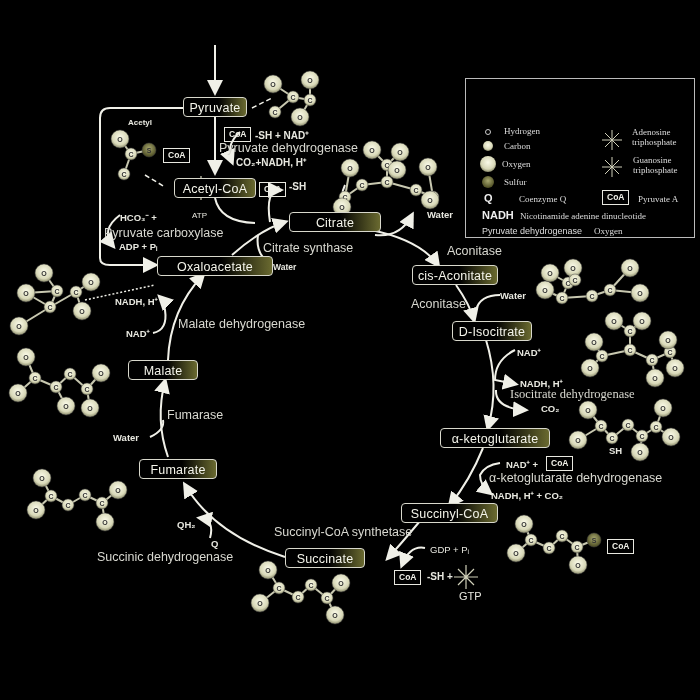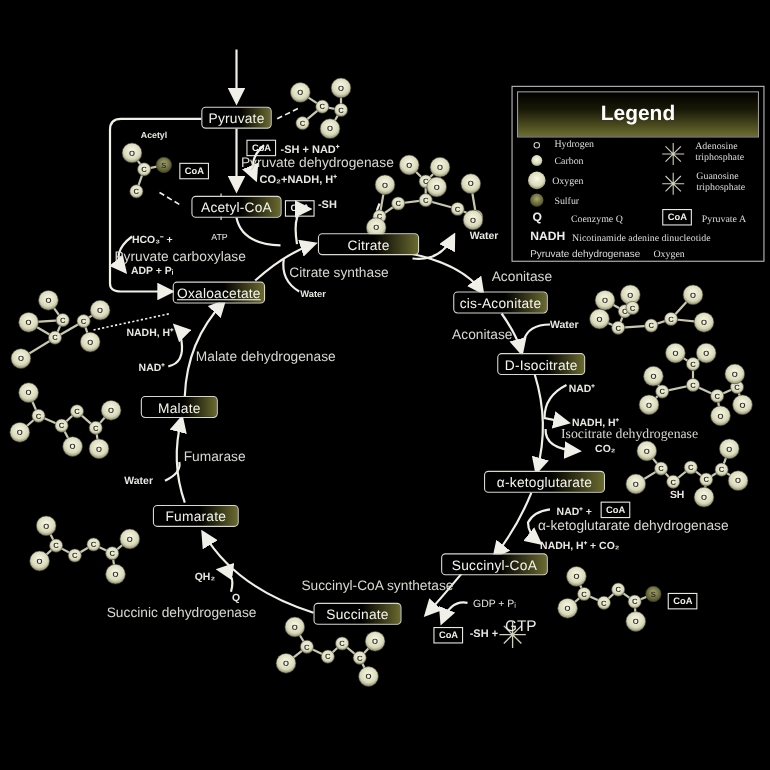--- a/index.html
+++ b/index.html
@@ -378,21 +378,21 @@
 <div class="node" style="left:183px;top:97px;width:64px;">Pyruvate</div>
 <div class="node" style="left:174px;top:178px;width:82px;">Acetyl-CoA</div>
 <div class="node" style="left:289px;top:212px;width:92px;">Citrate</div>
 <div class="node" style="left:412px;top:265px;width:86px;">cis-Aconitate</div>
 <div class="node" style="left:452px;top:321px;width:80px;">D-Isocitrate</div>
 <div class="node" style="left:440px;top:428px;width:110px;">α-ketoglutarate</div>
 <div class="node" style="left:401px;top:503px;width:97px;">Succinyl-CoA</div>
 <div class="node" style="left:285px;top:548px;width:80px;">Succinate</div>
 <div class="node" style="left:139px;top:459px;width:78px;">Fumarate</div>
 <div class="node" style="left:128px;top:360px;width:70px;">Malate</div>
-<div class="node" style="left:157px;top:256px;width:84px;text-decoration:underline;">Oxaloacetate</div>
+<div class="node" style="left:157px;top:256px;width:116px;">Oxaloacetate</div>
 
 <div class="lbl" style="left:219px;top:141px;">Pyruvate dehydrogenase</div>
 <div class="lbl" style="left:104px;top:226px;">Pyruvate carboxylase</div>
 <div class="lbl" style="left:263px;top:241px;">Citrate synthase</div>
 <div class="lbl" style="left:447px;top:244px;">Aconitase</div>
 <div class="lbl" style="left:411px;top:297px;">Aconitase</div>
 <div class="lbl" style="left:510px;top:387px;font-family:Liberation Serif, serif;">Isocitrate dehydrogenase</div>
 <div class="lbl" style="left:489px;top:471px;">α-ketoglutarate dehydrogenase</div>
 <div class="lbl" style="left:274px;top:525px;">Succinyl-CoA synthetase</div>
 <div class="lbl" style="left:97px;top:550px;">Succinic dehydrogenase</div>
@@ -415,30 +415,29 @@
 <div class="sm" style="left:517px;top:346px;">NAD⁺</div>
 <div class="sm" style="left:520px;top:377px;">NADH, H⁺</div>
 <div class="sm" style="left:541px;top:403px;">CO₂</div>
 <div class="sm" style="left:506px;top:458px;">NAD⁺ +</div>
 <div class="coa" style="left:546px;top:456px;">CoA</div>
 <div class="sm" style="left:577px;top:445px;margin-left:32px;">SH</div>
 <div class="sm" style="left:491px;top:489px;">NADH, H⁺ + CO₂</div>
 <div class="sm" style="left:430px;top:544px;font-weight:normal;">GDP + Pᵢ</div>
 <div class="coa" style="left:394px;top:570px;">CoA</div>
 <div class="sm" style="left:427px;top:571px;font-size:10px;">-SH +</div>
-<div class="sm" style="left:459px;top:561px;font-size:14px;font-weight:normal;">GTP</div>
+<div class="sm" style="left:459px;top:590px;font-size:11px;font-weight:normal;">GTP</div>
 <div class="sm" style="left:177px;top:519px;">QH₂</div>
 <div class="sm" style="left:211px;top:538px;">Q</div>
 <div class="sm" style="left:113px;top:432px;">Water</div>
 <div class="sm" style="left:126px;top:327px;">NAD⁺</div>
 <div class="sm" style="left:115px;top:295px;">NADH, H⁺</div>
 <div class="coa" style="left:607px;top:539px;">CoA</div>
 
 <div id="legend">
-  <div class="head">Legend</div>
   <svg width="40" height="110" style="position:absolute;left:6px;top:46px;">
     <circle cx="16" cy="7" r="2.5" fill="none" stroke="#ccc" stroke-width="1"></circle>
     <circle cx="16" cy="21" r="5" fill="url(#atomO)"></circle>
     <circle cx="16" cy="39" r="8" fill="url(#atomO)"></circle>
     <circle cx="16" cy="57" r="6" fill="url(#atomS)"></circle>
   </svg>
   <div class="it" style="left:38px;top:47px;">Hydrogen</div>
   <div class="it" style="left:38px;top:62px;">Carbon</div>
   <div class="it" style="left:36px;top:80px;">Oxygen</div>
   <div class="it" style="left:38px;top:98px;">Sulfur</div>

